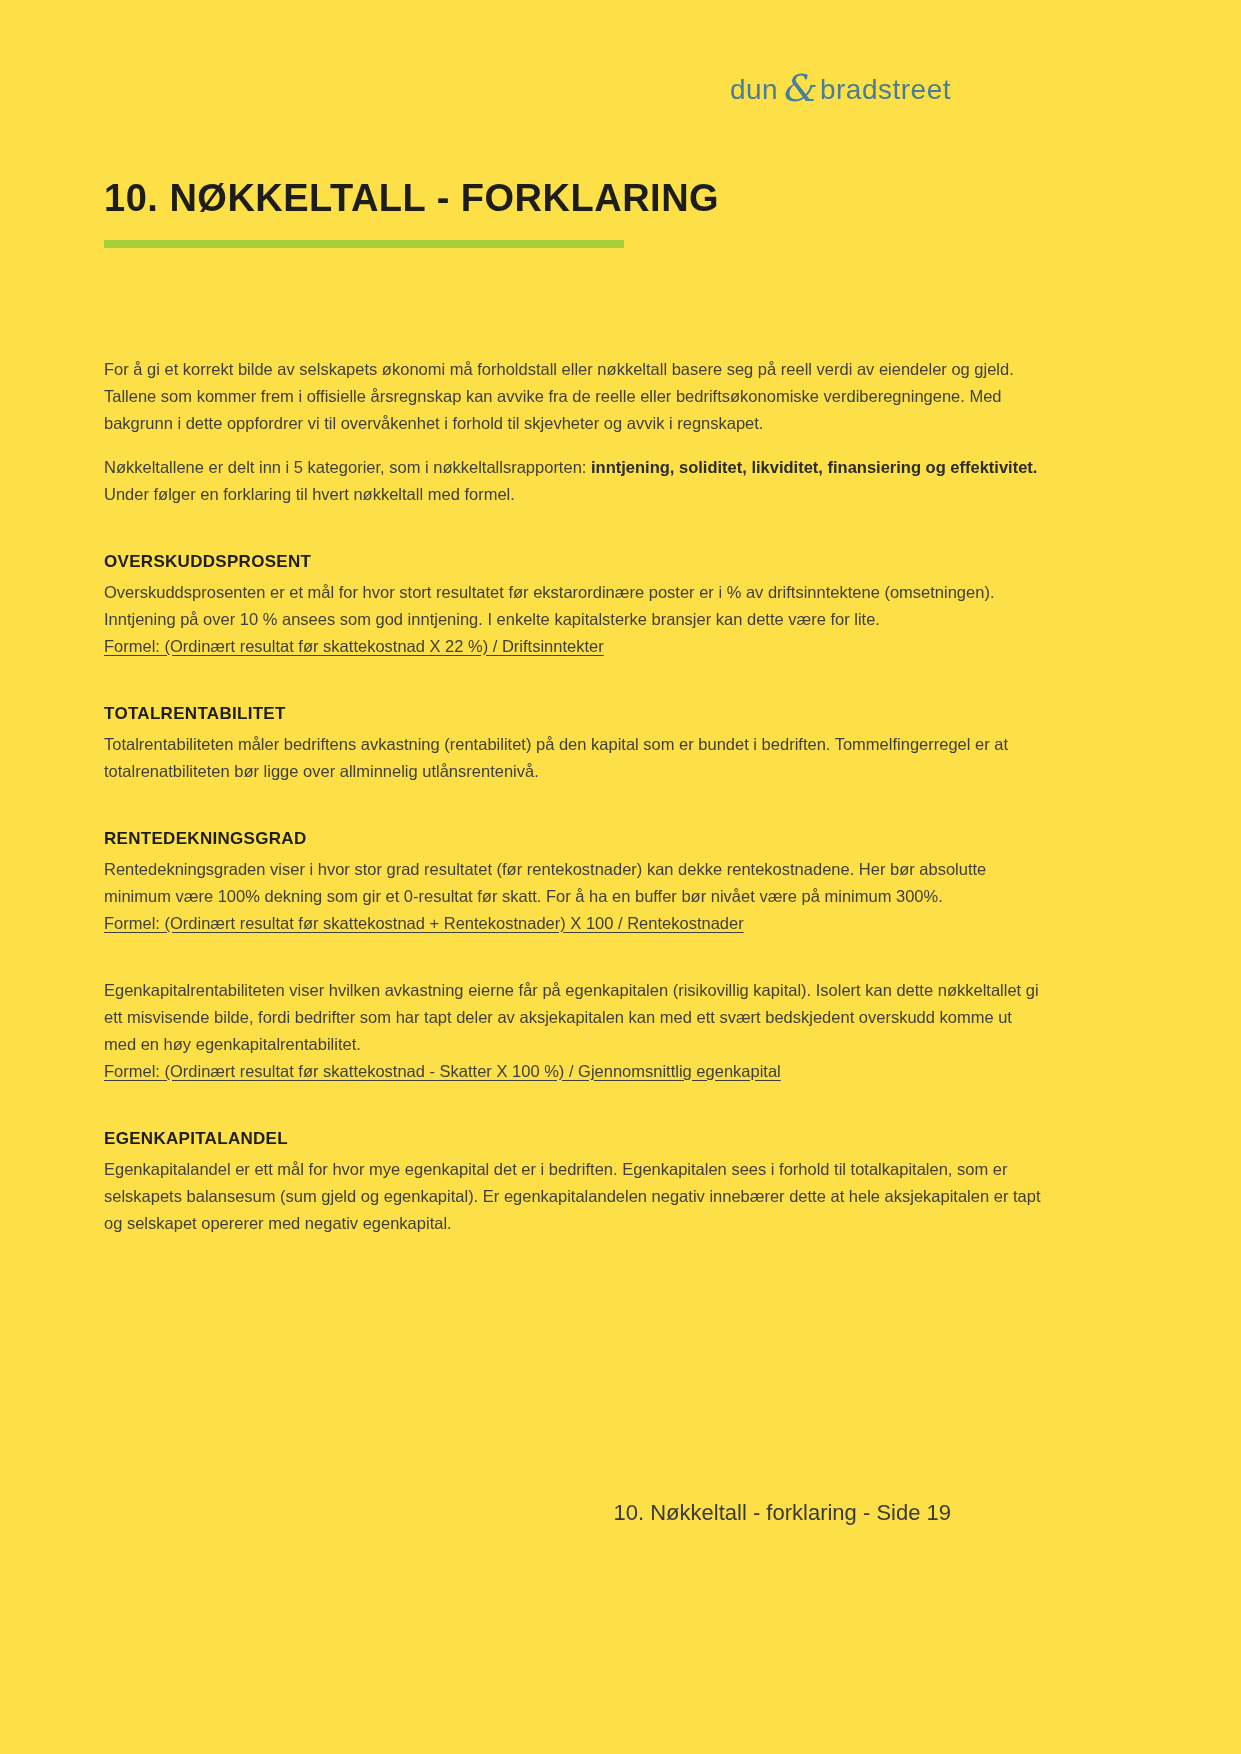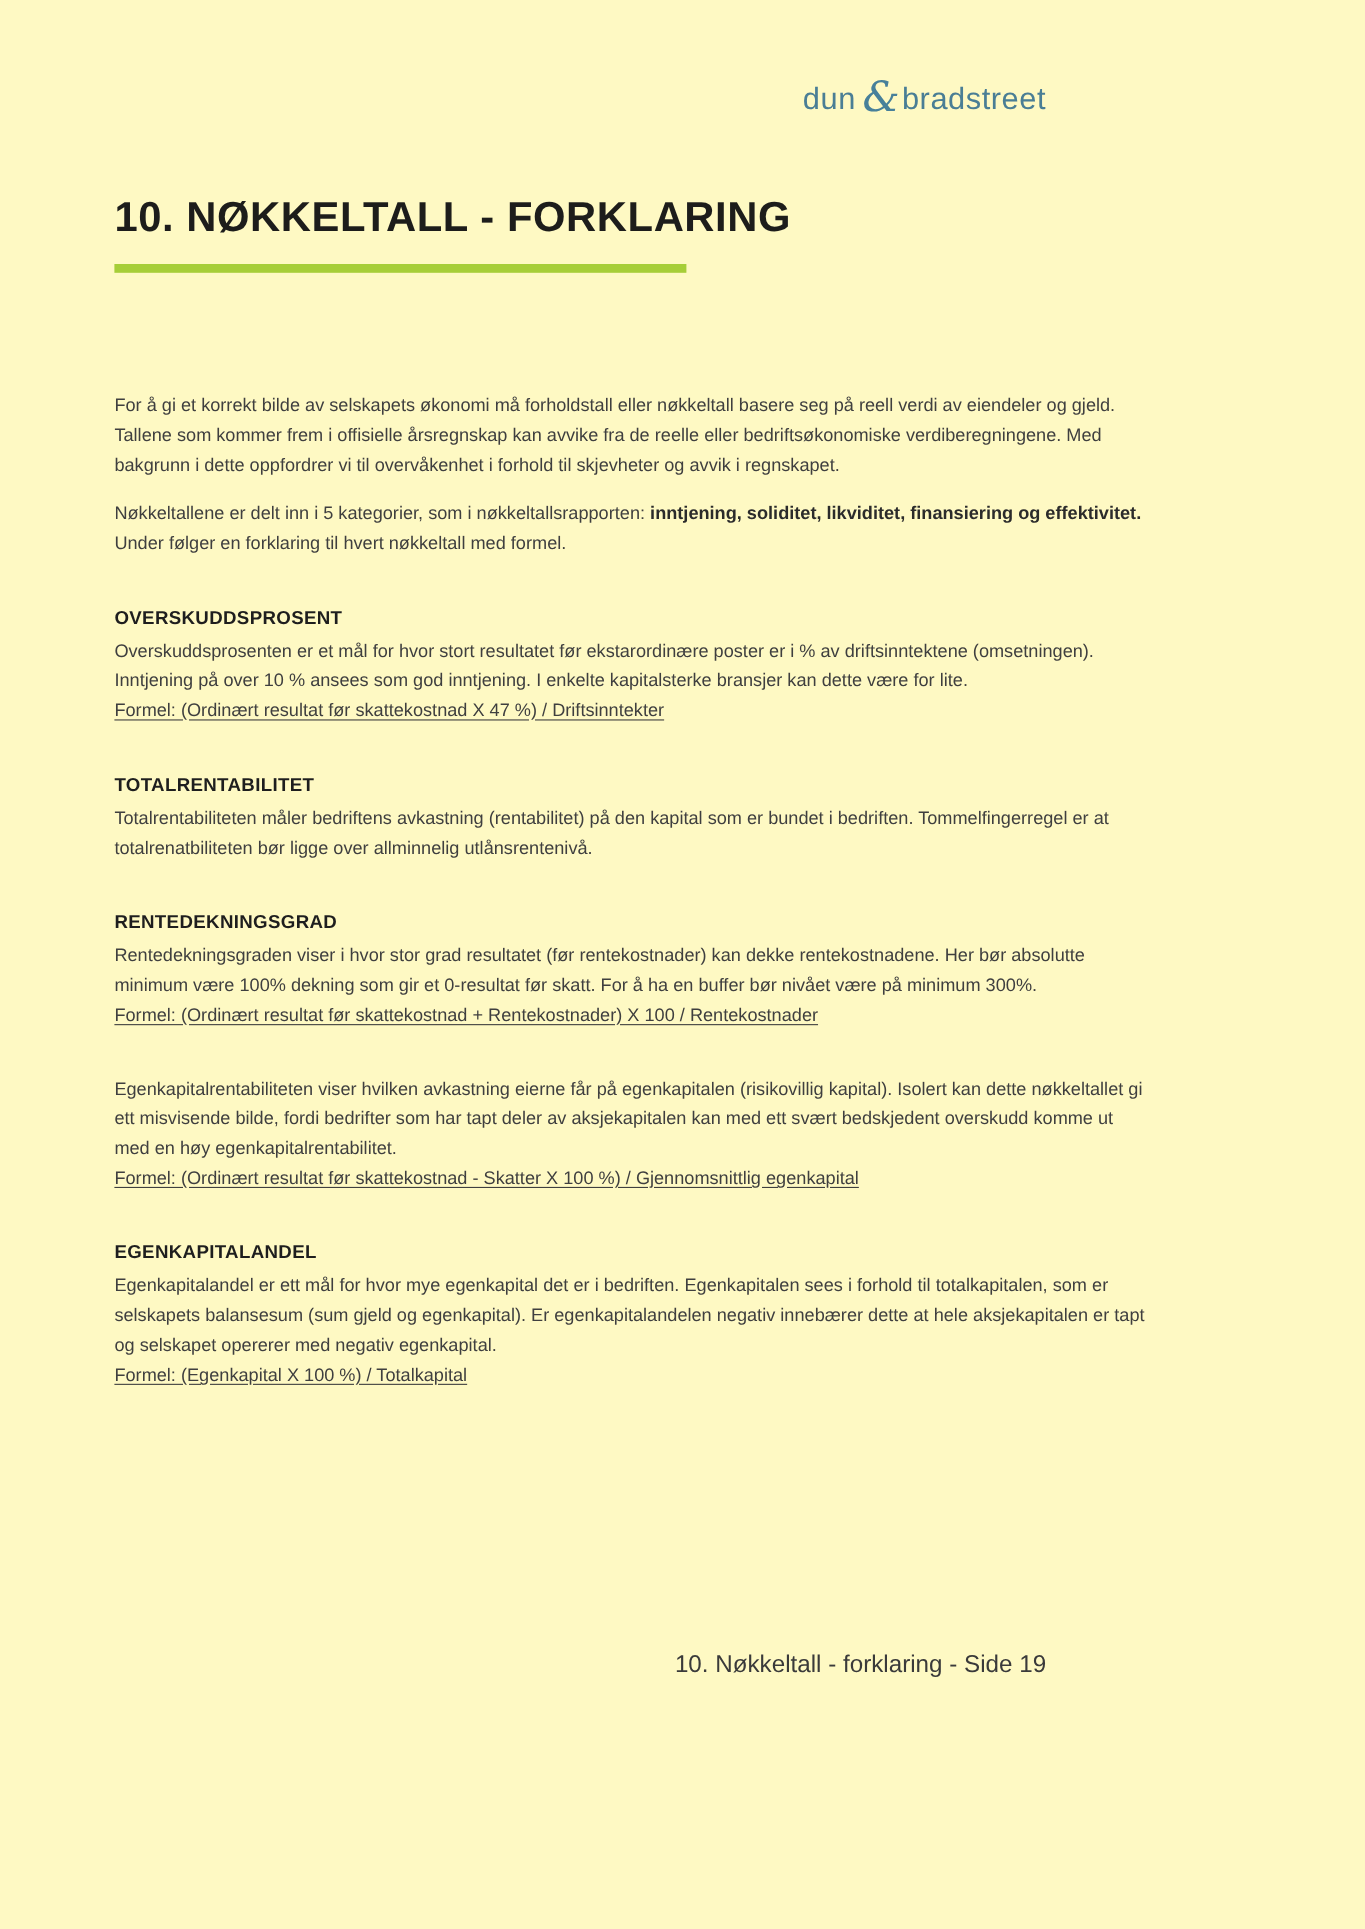--- a/index.html
+++ b/index.html
@@ -5,21 +5,21 @@
   html, body {
     margin: 0;
     padding: 0;
     background: #e8e8e8;
     font-family: "Liberation Sans", "DejaVu Sans", sans-serif;
   }
   .page {
     position: relative;
     width: 1241px;
     height: 1754px;
-    background: #fef9c3;
+    background: #fde047;
     margin: 0 auto;
     overflow: hidden;
   }
   .logo {
     position: absolute;
     top: 68px;
     right: 290px;
     white-space: nowrap;
     color: #4a7e95;
     user-select: none;
@@ -117,21 +117,21 @@
     <h1 class="doc-title">10. NØKKELTALL - FORKLARING</h1>
     <div class="accent-bar"></div>
 
     <p class="body-text intro-1">For å gi et korrekt bilde av selskapets økonomi må forholdstall eller nøkkeltall basere seg på reell verdi av eiendeler og gjeld. Tallene som kommer frem i offisielle årsregnskap kan avvike fra de reelle eller bedriftsøkonomiske verdiberegningene. Med bakgrunn i dette oppfordrer vi til overvåkenhet i forhold til skjevheter og avvik i regnskapet.</p>
 
     <p class="body-text intro-2"><span>Nøkkeltallene er delt inn i 5 kategorier, som i nøkkeltallsrapporten: </span><strong>inntjening, soliditet, likviditet, finansiering og effektivitet.</strong><span> Under følger en forklaring til hvert nøkkeltall med formel.</span></p>
 
     <section class="keyfig">
       <h2>OVERSKUDDSPROSENT</h2>
       <p class="body">Overskuddsprosenten er et mål for hvor stort resultatet før ekstarordinære poster er i % av driftsinntektene (omsetningen). Inntjening på over 10 % ansees som god inntjening. I enkelte kapitalsterke bransjer kan dette være for lite.</p>
-      <p class="formula">Formel: (Ordinært resultat før skattekostnad X 47 %) / Driftsinntekter</p>
+      <p class="formula">Formel: (Ordinært resultat før skattekostnad X 22 %) / Driftsinntekter</p>
     </section>
 
     <section class="keyfig">
       <h2>TOTALRENTABILITET</h2>
       <p class="body">Totalrentabiliteten måler bedriftens avkastning (rentabilitet) på den kapital som er bundet i bedriften. Tommelfingerregel er at totalrenatbiliteten bør ligge over allminnelig utlånsrentenivå.</p>
     </section>
 
     <section class="keyfig">
       <h2>RENTEDEKNINGSGRAD</h2>
       <p class="body">Rentedekningsgraden viser i hvor stor grad resultatet (før rentekostnader) kan dekke rentekostnadene. Her bør absolutte minimum være 100% dekning som gir et 0-resultat før skatt. For å ha en buffer bør nivået være på minimum 300%.</p>
@@ -139,20 +139,19 @@
     </section>
 
     <section class="keyfig">
       <p class="body">Egenkapitalrentabiliteten viser hvilken avkastning eierne får på egenkapitalen (risikovillig kapital). Isolert kan dette nøkkeltallet gi ett misvisende bilde, fordi bedrifter som har tapt deler av aksjekapitalen kan med ett svært bedskjedent overskudd komme ut med en høy egenkapitalrentabilitet.</p>
       <p class="formula">Formel: (Ordinært resultat før skattekostnad - Skatter X 100 %) / Gjennomsnittlig egenkapital</p>
     </section>
 
     <section class="keyfig">
       <h2>EGENKAPITALANDEL</h2>
       <p class="body">Egenkapitalandel er ett mål for hvor mye egenkapital det er i bedriften. Egenkapitalen sees i forhold til totalkapitalen, som er selskapets balansesum (sum gjeld og egenkapital). Er egenkapitalandelen negativ innebærer dette at hele aksjekapitalen er tapt og selskapet opererer med negativ egenkapital.</p>
-      <p class="formula">Formel: (Egenkapital X 100 %) / Totalkapital</p>
     </section>
 
   </div>
 
   <div class="page-footer">10. Nøkkeltall - forklaring - Side 19</div>
 
 </div>
 
 </body></html>

